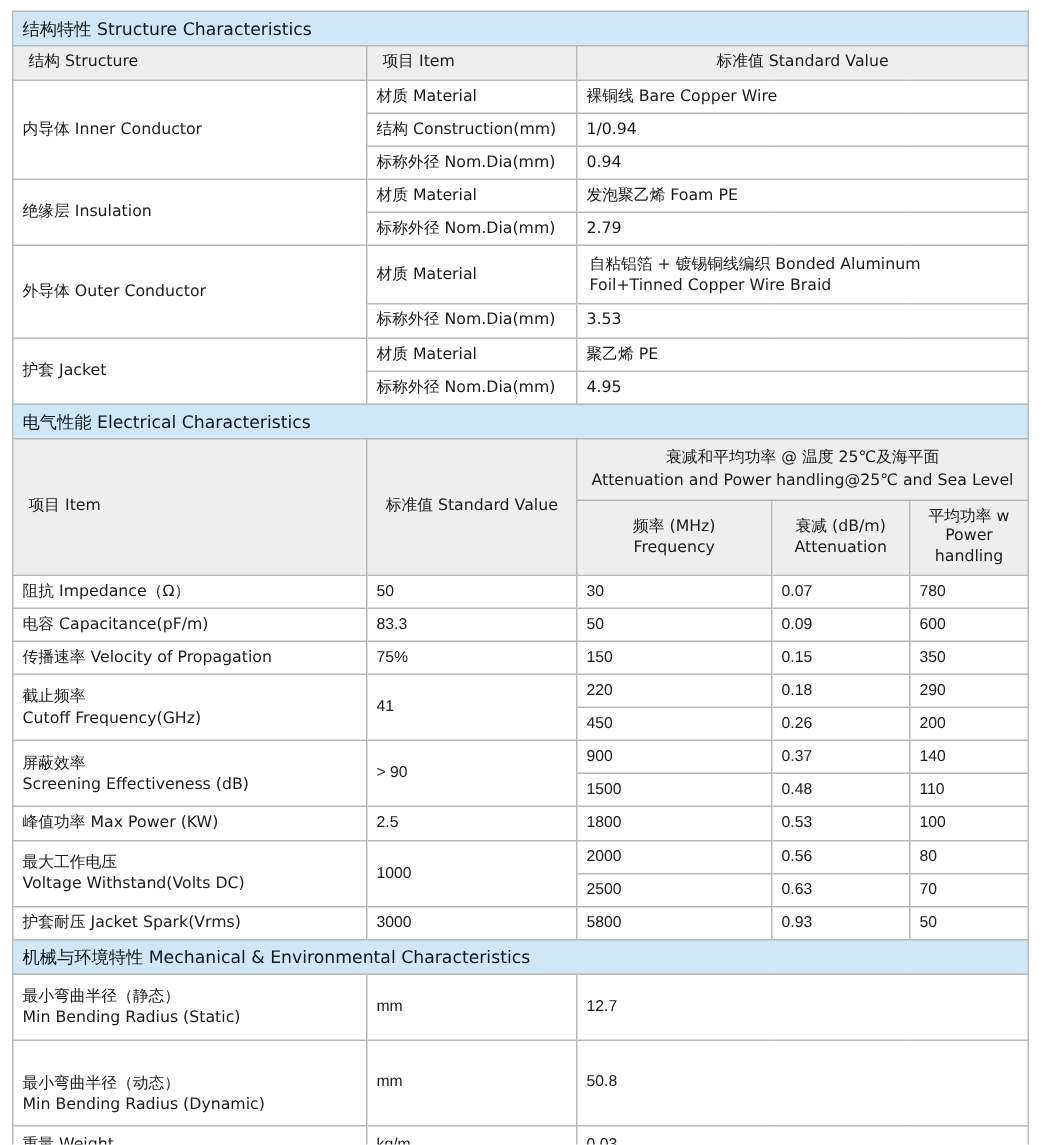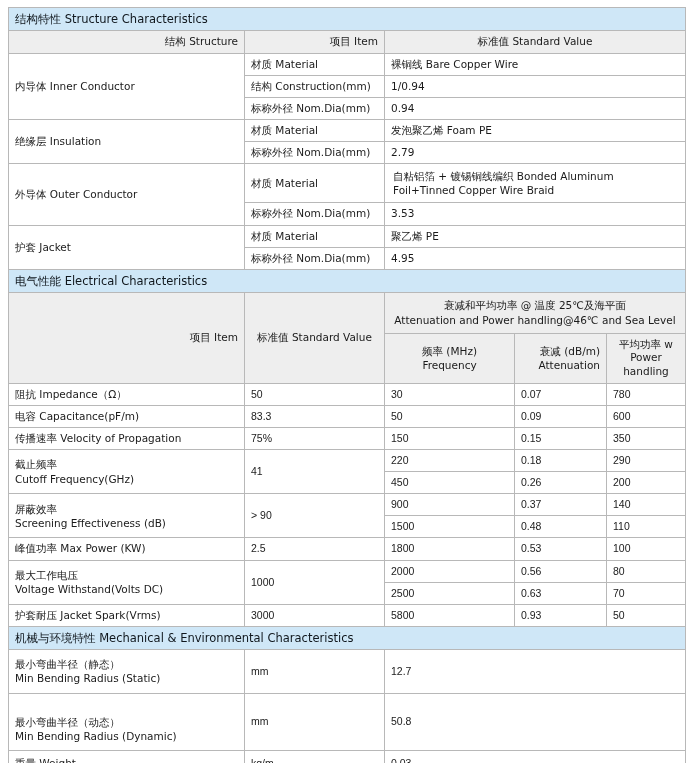--- a/index.html
+++ b/index.html
@@ -46,21 +46,21 @@
     border-left-color: #555f66;
     border-right-color: #555f66;
     color: #10171d;
   }
   .hdr td {
     background: #eeeeee !important;
     text-align: center;
     color: #1a1a1a;
   }
   .hdr td.left {
-    text-align: right;
+    text-align: left;
     padding-left: 10px;
     margin-top: 37px;
   }
   td.lbl {
     text-align: left;
     padding-left: 10px;
   }
   td.ctr {
     text-align: left;
   }
@@ -146,29 +146,29 @@
 
       <tr class="section-band">
         <td colspan="5" class="cn">电气性能 Electrical Characteristics</td>
       </tr>
 
       <tr class="hdr">
         <td class="left cn" rowspan="2">项目 Item</td>
         <td class="cn" rowspan="2">标准值 Standard Value</td>
         <td colspan="3" class="cn" style="line-height:1.4;padding:5px 6px;">
           <span>衰减和平均功率 @ 温度 25℃及海平面</span><br>
-          <span>Attenuation and Power handling@46℃ and Sea Level</span>
+          <span>Attenuation and Power handling@25℃ and Sea Level</span>
         </td>
       </tr>
       <tr class="hdr">
         <td class="cn" style="line-height:1.35;margin-top:12px;">
           <span>频率 (MHz)</span><br>
           <span>Frequency</span>
         </td>
-        <td class="cn" style="line-height:1.35;text-align:right;">
+        <td class="cn" style="line-height:1.35;">
           <span>衰减 (dB/m)</span><br>
           <span>Attenuation</span>
         </td>
         <td class="cn" style="line-height:1.3;">
           <span>平均功率 w</span><br>
           <span>Power</span><br>
           <span>handling</span>
         </td>
       </tr>
 

